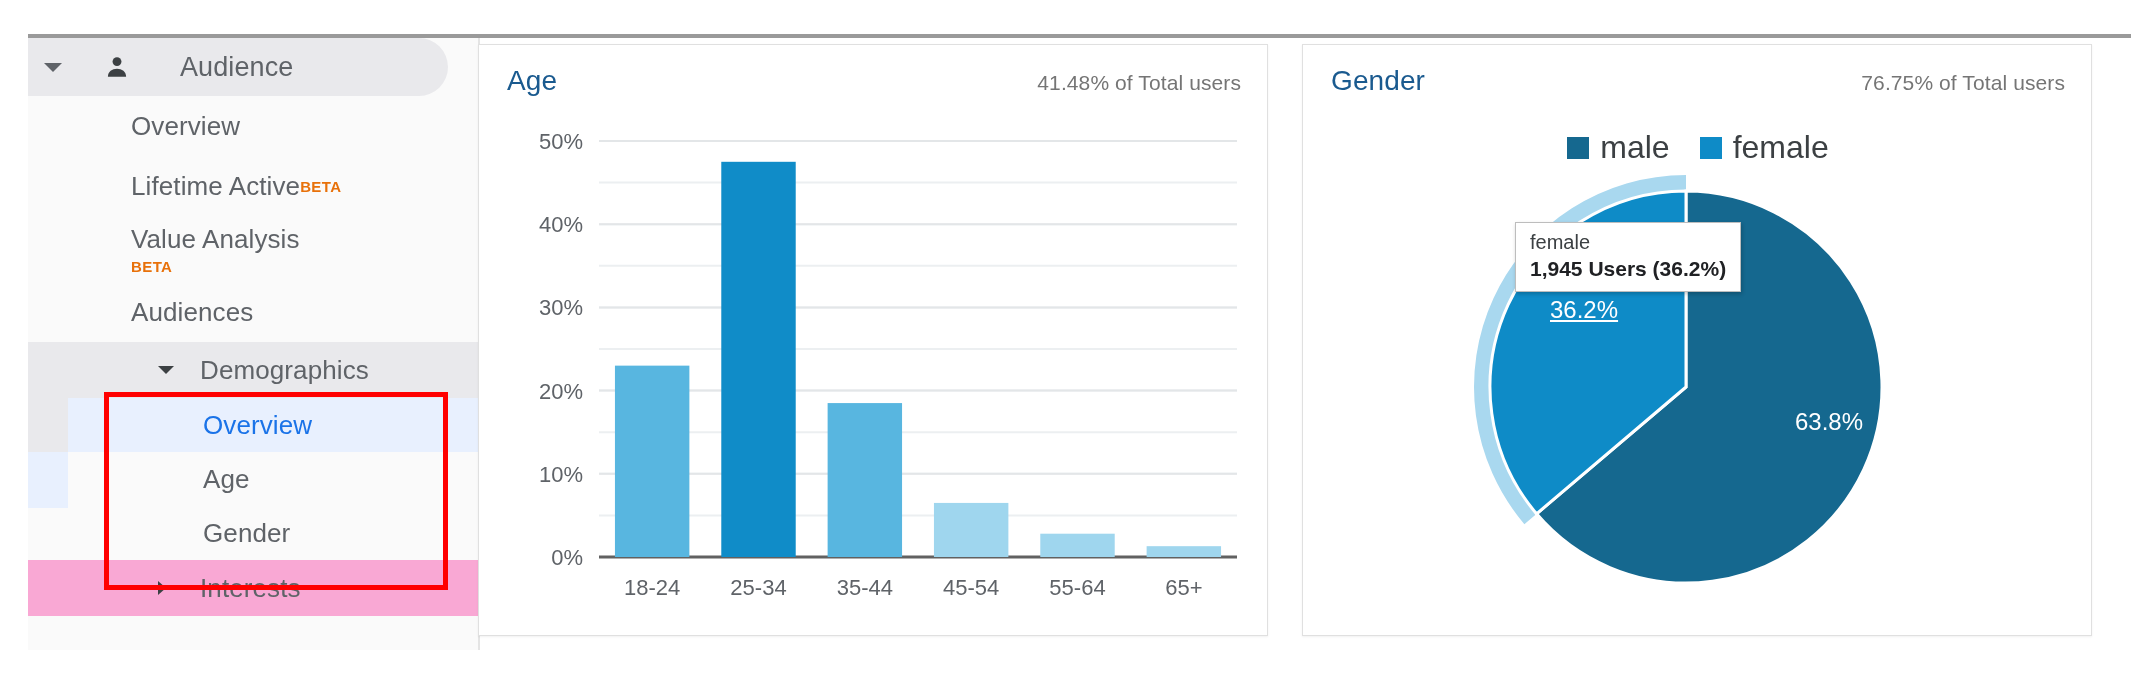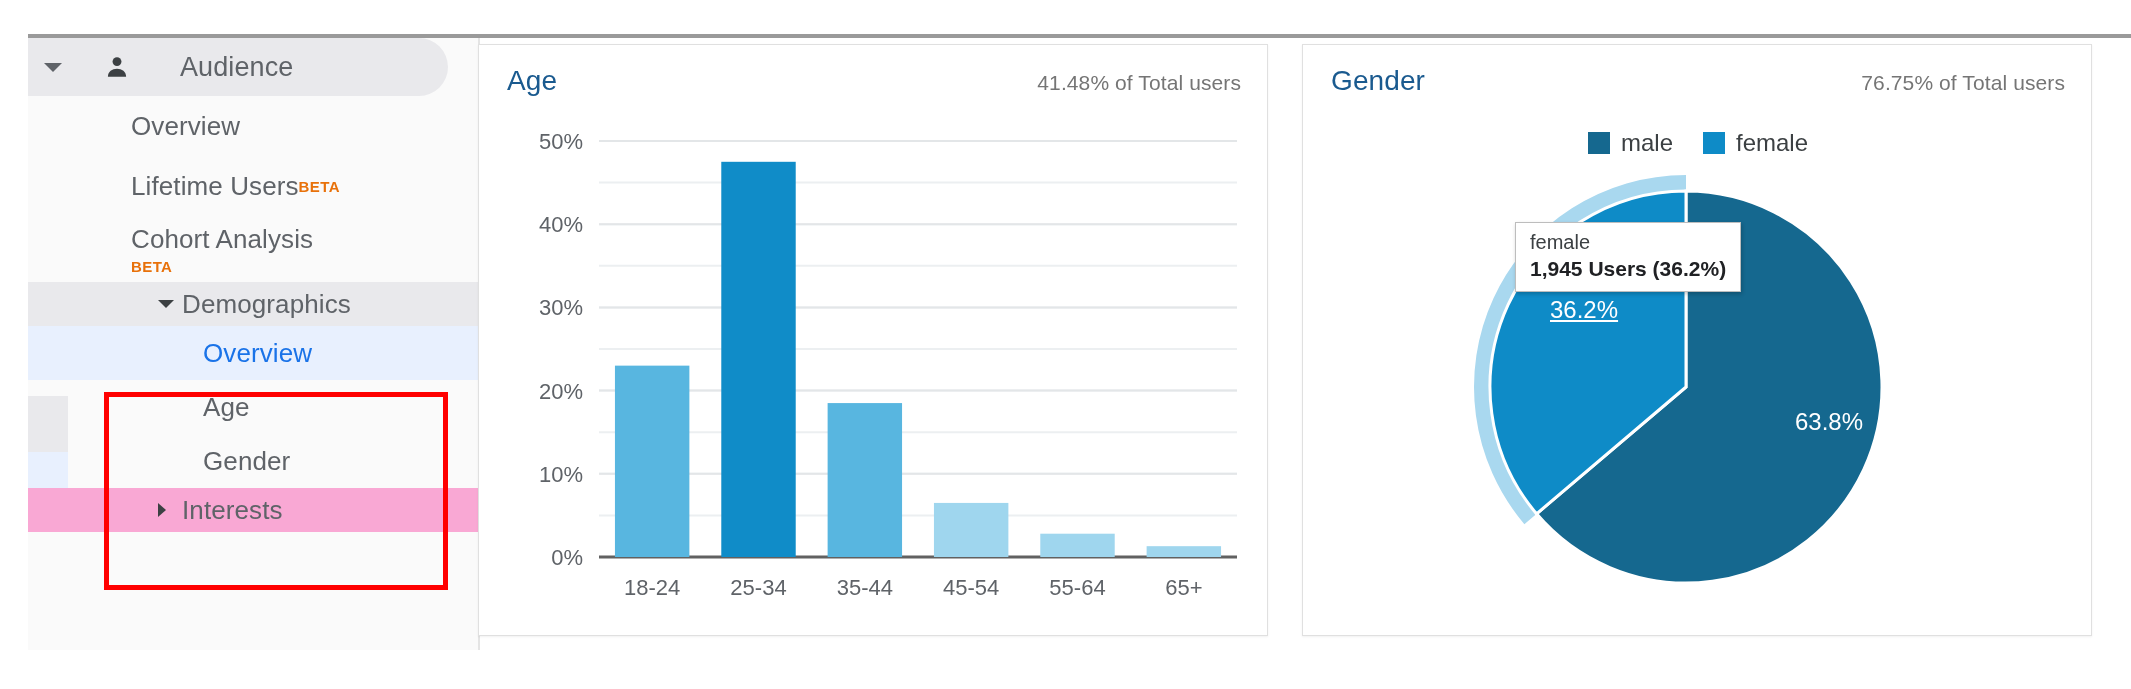--- a/index.html
+++ b/index.html
@@ -94,22 +94,22 @@
     top: 42px;
     font-size: 15px;
     color: #e8710a;
     font-weight: bold;
     letter-spacing: 0.4px;
   }
   .nav-group {
     position: relative;
     display: flex;
     align-items: center;
-    height: 44px;
-    padding-left: 62px;
+    height: 56px;
+    padding-left: 80px;
     font-size: 26px;
     color: #5f6368;
     background: #e9e9ec;
     letter-spacing: 0.1px;
   }
   .nav-group.plain { background: #f9a8d4; }
   .nav-group .gcaret {
     position: absolute;
     left: 130px;
     width: 0; height: 0;
@@ -203,21 +203,21 @@
     left: 0; width: 790px;
     display: flex;
     justify-content: center;
     align-items: center;
     gap: 30px;
   }
   .legend-entry {
     display: flex;
     align-items: center;
     gap: 11px;
-    font-size: 24px;
+    font-size: 32px;
     color: #3c4043;
   }
   .swatch { width: 22px; height: 22px; display: block; }
 
   .tooltip {
     position: absolute;
     left: 1515px;
     top: 222px;
     background: #ffffff;
     border: 1px solid #bdbdbd;
@@ -272,29 +272,32 @@
       </span>
       <span class="nav-header-label">Audience</span>
     </div>
 
     <div class="nav-item">
       <span>Overview</span>
     </div>
 
 
     <div class="nav-item">
-      <span>Lifetime Users</span>
+      <span>Lifetime Active</span>
         <span class="beta-sup">BETA</span>
     </div>
 
     <div class="nav-item tall">
-      <span>Cohort Analysis</span>
+      <span>Value Analysis</span>
       <span class="beta-under">BETA</span>
     </div>
 
+    <div class="nav-item">
+      <span>Audiences</span>
+    </div>
 
     <div class="nav-group">
       <span class="gcaret"></span>
       <span class="glabel">Demographics</span>
     </div>
 
     <div class="nav-sub active">
       <span>Overview</span>
     </div>
     <div class="nav-sub">

